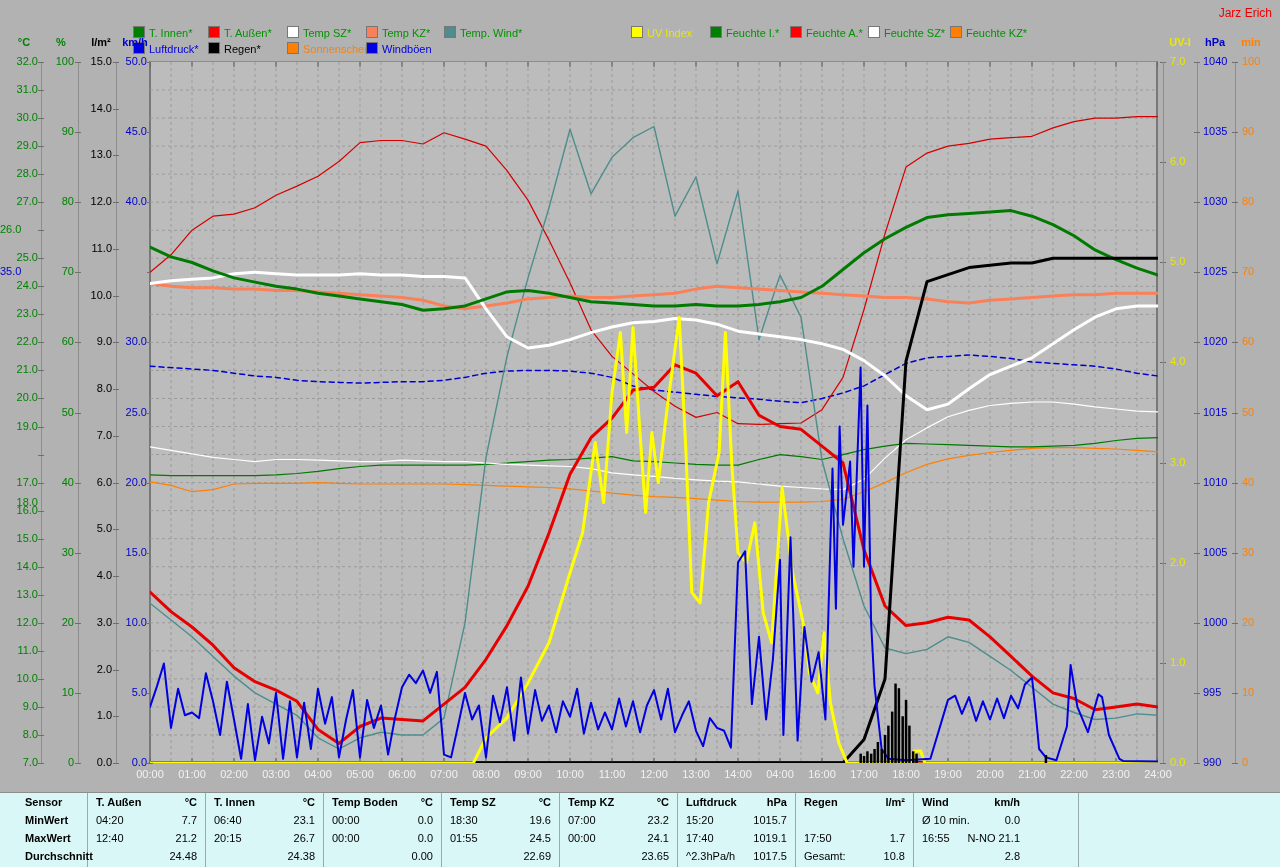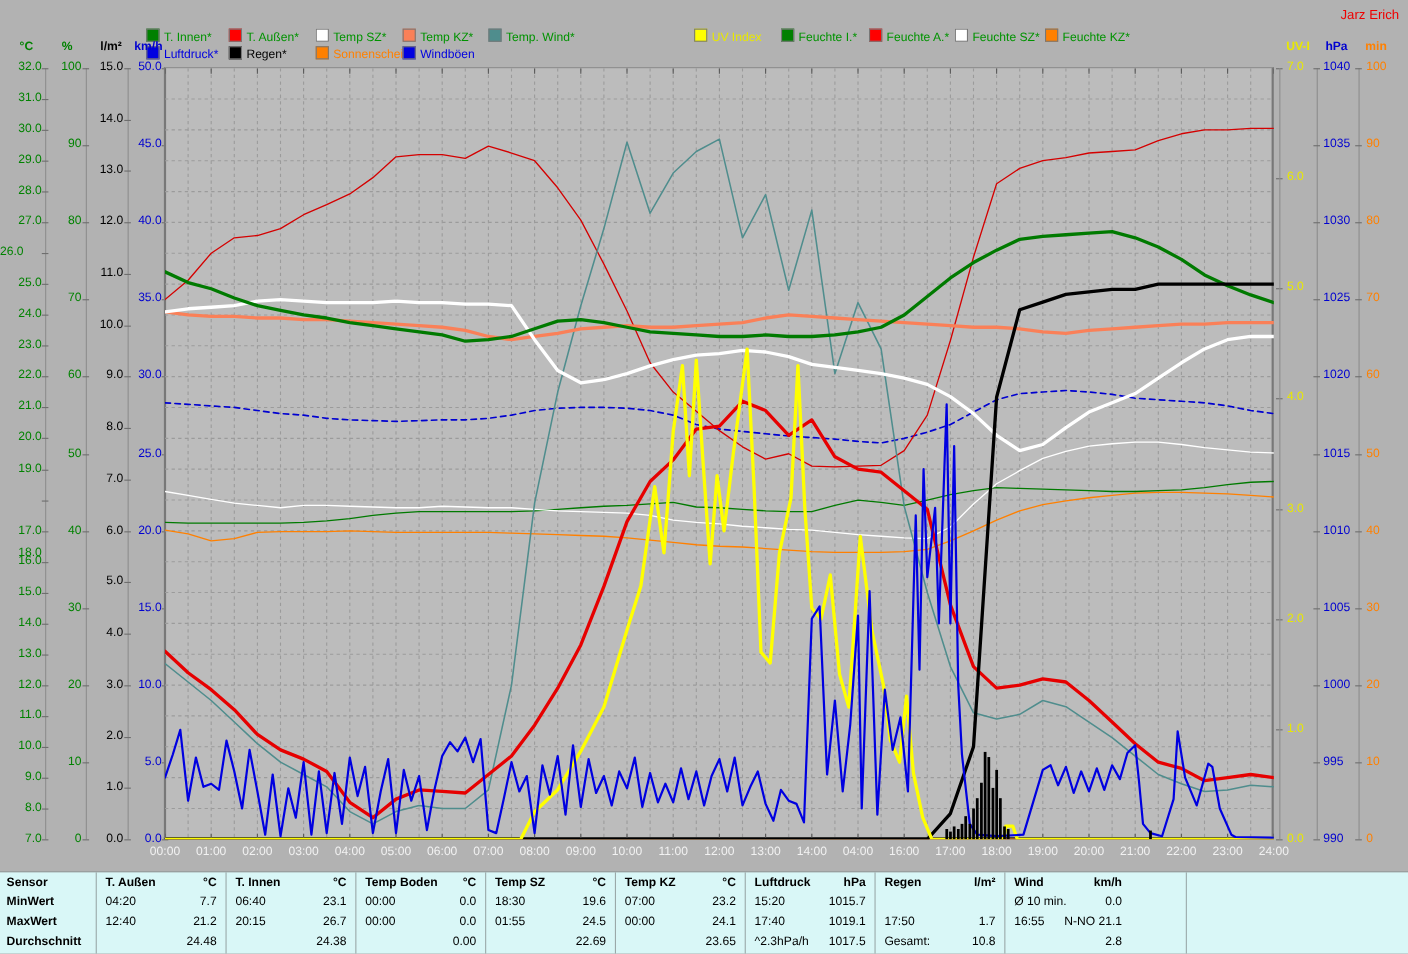--- a/index.html
+++ b/index.html
@@ -167,21 +167,21 @@
       <div class="tick-mark" style="left: 113px; top: 716.267px;"></div>
       <div class="tick-lab" style="top: 756px; color: rgb(0, 0, 0); left: 0px; width: 112px; text-align: right;">0.0</div>
       <div class="tick-mark" style="left: 113px; top: 763px;"></div>
       <div class="unit-hdr" style="left: 135px; color: rgb(0, 0, 208);">km/h</div>
       <div class="tick-lab" style="top: 55px; color: rgb(0, 0, 208); left: 0px; width: 147px; text-align: right;">50.0</div>
       <div class="tick-mark" style="left: 147px; top: 62px;"></div>
       <div class="tick-lab" style="top: 125.1px; color: rgb(0, 0, 208); left: 0px; width: 147px; text-align: right;">45.0</div>
       <div class="tick-mark" style="left: 147px; top: 132.1px;"></div>
       <div class="tick-lab" style="top: 195.2px; color: rgb(0, 0, 208); left: 0px; width: 147px; text-align: right;">40.0</div>
       <div class="tick-mark" style="left: 147px; top: 202.2px;"></div>
-      <div class="tick-lab" style="top: 265.3px; color: rgb(0, 0, 208); left: 0px; width: 147px; text-align: right;">35.0</div>
+      <div class="tick-lab" style="top: 265.3px; color: rgb(0, 0, 208); left: 0px; width: 147px; ">35.0</div>
       <div class="tick-mark" style="left: 147px; top: 272.3px;"></div>
       <div class="tick-lab" style="top: 335.4px; color: rgb(0, 0, 208); left: 0px; width: 147px; text-align: right;">30.0</div>
       <div class="tick-mark" style="left: 147px; top: 342.4px;"></div>
       <div class="tick-lab" style="top: 405.5px; color: rgb(0, 0, 208); left: 0px; width: 147px; text-align: right;">25.0</div>
       <div class="tick-mark" style="left: 147px; top: 412.5px;"></div>
       <div class="tick-lab" style="top: 475.6px; color: rgb(0, 0, 208); left: 0px; width: 147px; text-align: right;">20.0</div>
       <div class="tick-mark" style="left: 147px; top: 482.6px;"></div>
       <div class="tick-lab" style="top: 545.7px; color: rgb(0, 0, 208); left: 0px; width: 147px; text-align: right;">15.0</div>
       <div class="tick-mark" style="left: 147px; top: 552.7px;"></div>
       <div class="tick-lab" style="top: 615.8px; color: rgb(0, 0, 208); left: 0px; width: 147px; text-align: right;">10.0</div>
@@ -441,21 +441,21 @@
       <div class="xlab" style="left: 906px;">18:00</div>
       <div class="xlab" style="left: 948px;">19:00</div>
       <div class="xlab" style="left: 990px;">20:00</div>
       <div class="xlab" style="left: 1032px;">21:00</div>
       <div class="xlab" style="left: 1074px;">22:00</div>
       <div class="xlab" style="left: 1116px;">23:00</div>
       <div class="xlab" style="left: 1158px;">24:00</div>
     </div>
 
   <div class="abs" id="footer-table">
-      <div class="ft-col" style="width: 88px;">
+      <div class="ft-col" style="width: 88px; padding-left: 19px;">
         <div class="ft-row ft-label ft-hdr" style="justify-content: flex-start;">Sensor</div>
         <div class="ft-row ft-label" style="justify-content: flex-start;">MinWert</div>
         <div class="ft-row ft-label" style="justify-content: flex-start;">MaxWert</div>
         <div class="ft-row ft-label" style="justify-content: flex-start;">Durchschnitt</div>
       </div>
       <div class="ft-col" style="width: 118px;">
         <div class="ft-row ft-hdr">
           <span class="t">T. Außen</span>
           <span class="v">°C</span>
         </div>

